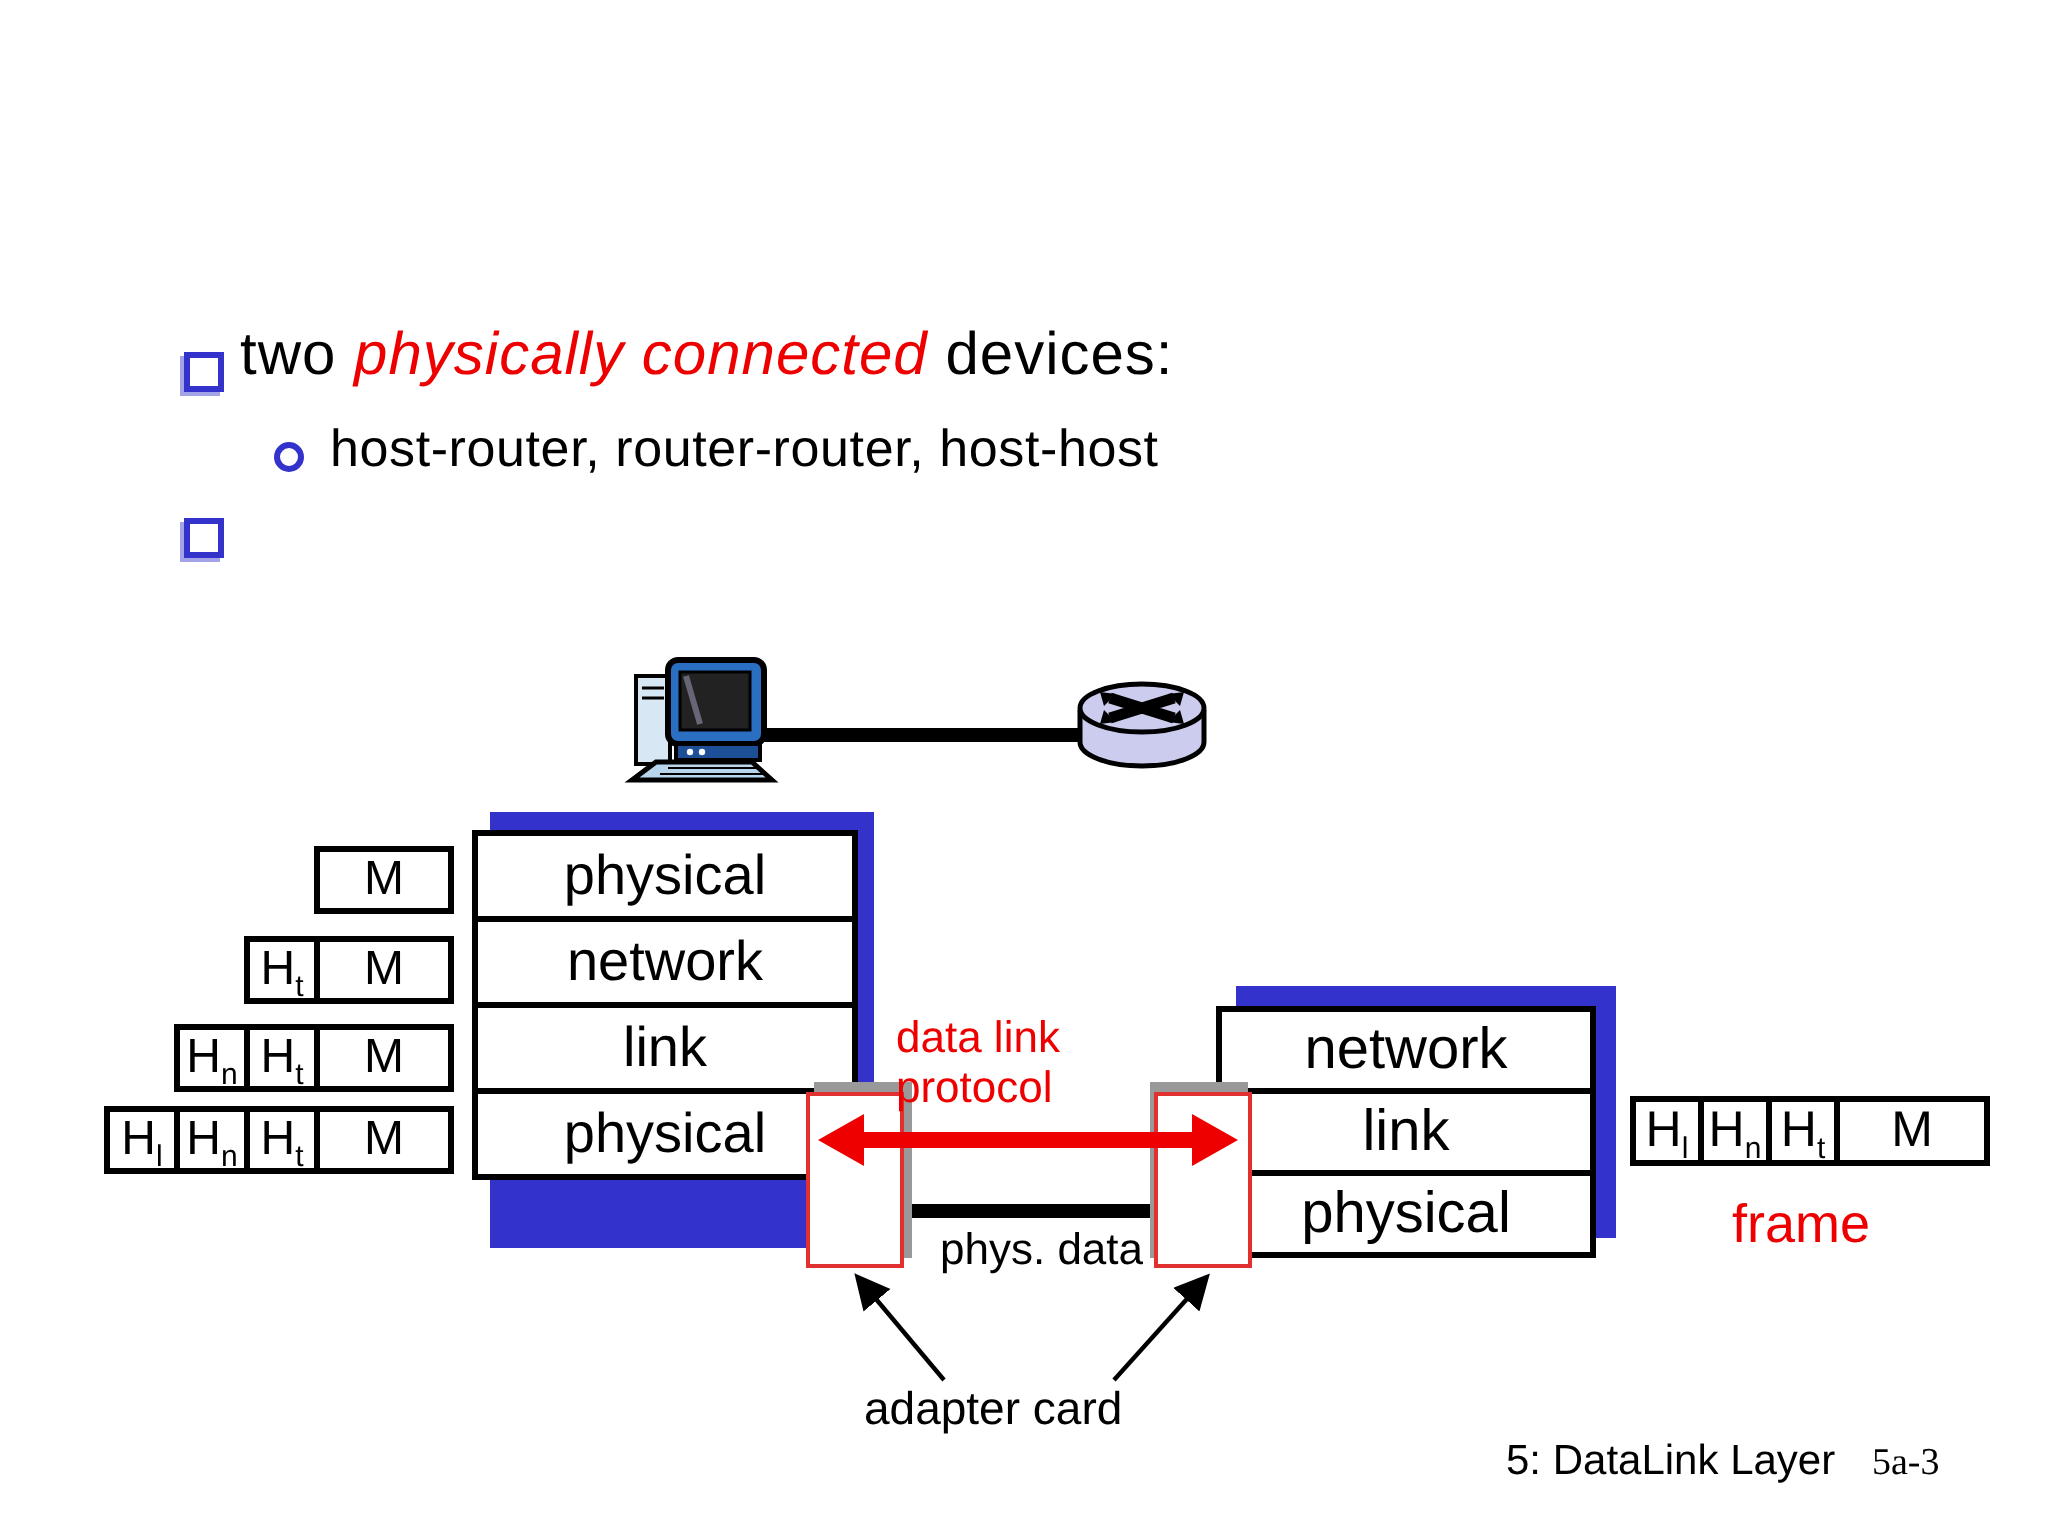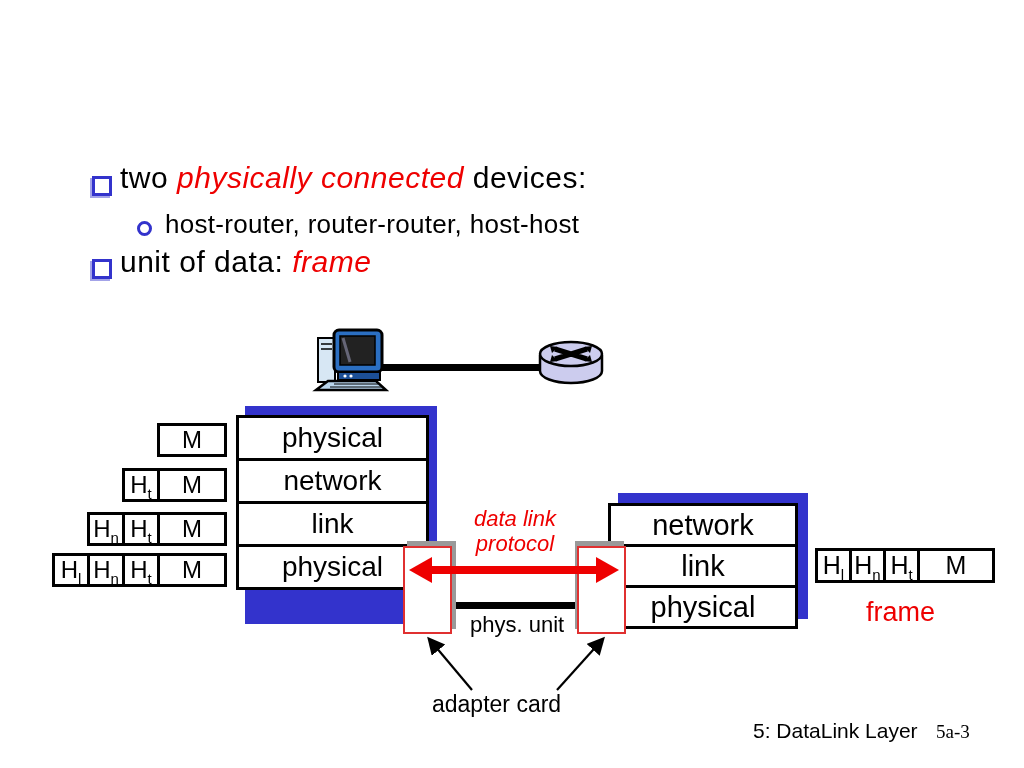--- a/index.html
+++ b/index.html
@@ -59,21 +59,21 @@
   #adapterR{box-shadow:-2px -5px 0 #999;}
 
   
   .arrow-bar{background:var(--red,#ee0000);z-index:6;}
   .tri{width:0;height:0;z-index:6;}
   #triL{border-top:13px solid transparent;border-bottom:13px solid transparent;
         border-right:23px solid var(--red,#ee0000);}
   #triR{border-top:13px solid transparent;border-bottom:13px solid transparent;
         border-left:23px solid var(--red,#ee0000);}
 
-  .red-label{color:var(--red,#ee0000);font-size:22px;line-height:25px;text-align:center;z-index:6;font-style:italic;}
+  .red-label{color:var(--red,#ee0000);font-size:22px;line-height:25px;text-align:left;z-index:6;}
   .blk-line{background:#000;}
   .small-label{font-size:22px;white-space:nowrap;z-index:6;}
 
   #frame-label{color:var(--red,#ee0000);font-size:27px;}
 
   #footer-section{font-size:21px;white-space:nowrap;}
   #footer-page{font-size:19px;font-family:"Liberation Serif", serif;white-space:nowrap;}
 
   svg{display:block;}
 </style>
@@ -85,23 +85,20 @@
 
   <div class="abs sq-bullet" style="left:92px;top:176px;"></div>
   <div class="abs b-text" style="left:120px;top:161px;">
     <span>two </span><span class="em">physically connected</span><span> devices:</span>
   </div>
 
   <div class="abs circ-bullet" style="left:137px;top:221px;"></div>
   <div class="abs sub-text" style="left:165px;top:209px;">host-router, router-router, host-host</div>
 
   <div class="abs sq-bullet" style="left:92px;top:259px;"></div>
-  <div class="abs b-text" style="left:120px;top:245px;">
-    <span>unit of data: </span><span class="em">frame</span>
-  </div>
 
   <div class="abs blk-line" style="left:376px;top:364px;width:176px;height:7px;"></div>
 
   <svg class="abs" style="left:312px;top:328px;" width="86" height="66" viewBox="0 0 86 66">
     <rect x="6" y="10" width="17" height="44" fill="#d7e7f4" stroke="#000" stroke-width="2"></rect>
     <line x1="9" y1="16" x2="20" y2="16" stroke="#000" stroke-width="1.5"></line>
     <line x1="9" y1="21" x2="20" y2="21" stroke="#000" stroke-width="1.5"></line>
     <rect x="22" y="2" width="48" height="42" rx="5" fill="#2b6fc2" stroke="#000" stroke-width="3"></rect>
     <rect x="28" y="8" width="35" height="29" fill="#222" stroke="#000" stroke-width="1.5"></rect>
     <path d="M31,10 L38,34" stroke="#667" stroke-width="3"></path>
@@ -157,21 +154,21 @@
   <div class="abs arrow-bar" style="left:430px;top:566px;width:168px;height:8px;"></div>
   <div id="triL" class="abs tri" style="left:409px;top:557px;"></div>
   <div id="triR" class="abs tri" style="left:596px;top:557px;"></div>
 
   <div class="abs red-label" style="left:448px;top:506px;width:134px;">
     <div>data link</div>
     <div>protocol</div>
   </div>
 
   <div class="abs blk-line" style="left:452px;top:602px;width:125px;height:7px;"></div>
-  <div class="abs small-label" style="left:470px;top:612px;">phys. unit</div>
+  <div class="abs small-label" style="left:470px;top:612px;">phys. data</div>
 
   <svg class="abs" style="left:415px;top:634px;" width="200" height="60" viewBox="0 0 200 60">
     <defs>
       <marker id="ah" markerWidth="9" markerHeight="9" refX="6" refY="4" orient="auto">
         <path d="M0,0 L8,4 L0,8 Z" fill="#000"></path>
       </marker>
     </defs>
     <line x1="57" y1="56" x2="15" y2="6" stroke="#000" stroke-width="2.2" marker-end="url(#ah)"></line>
     <line x1="142" y1="56" x2="187" y2="6" stroke="#000" stroke-width="2.2" marker-end="url(#ah)"></line>
   </svg>

